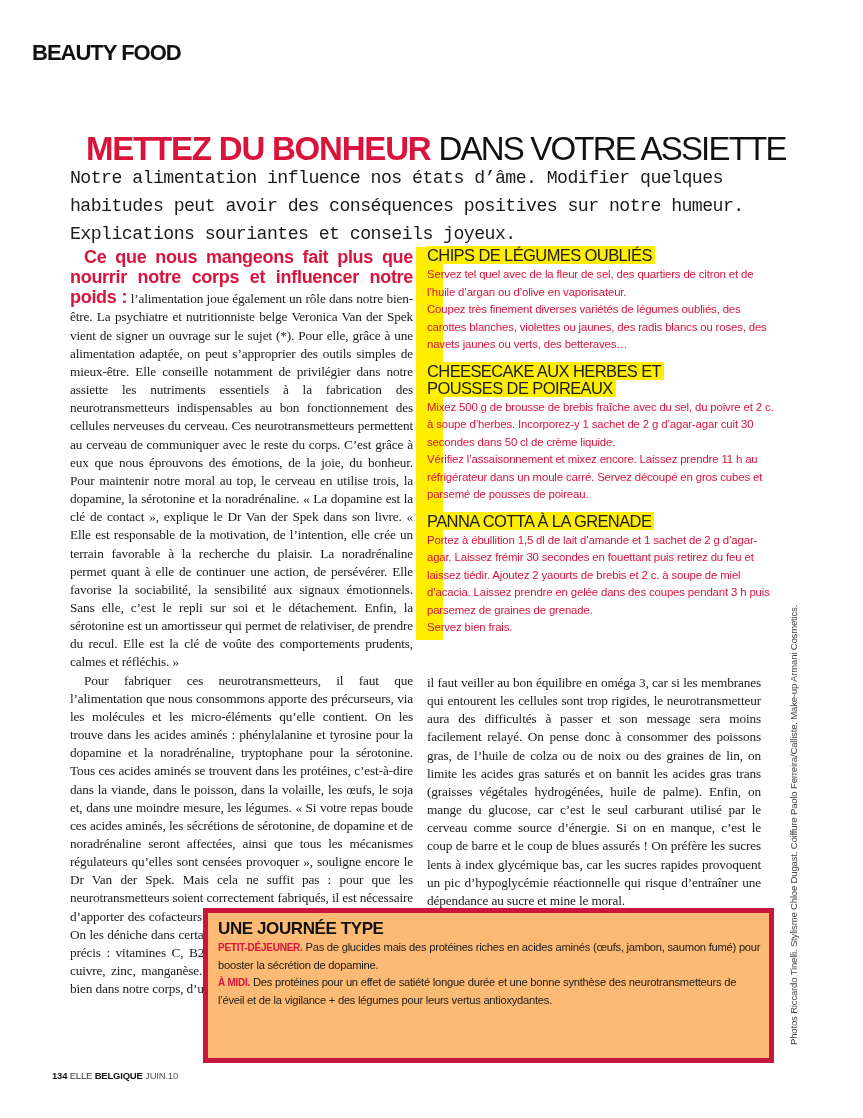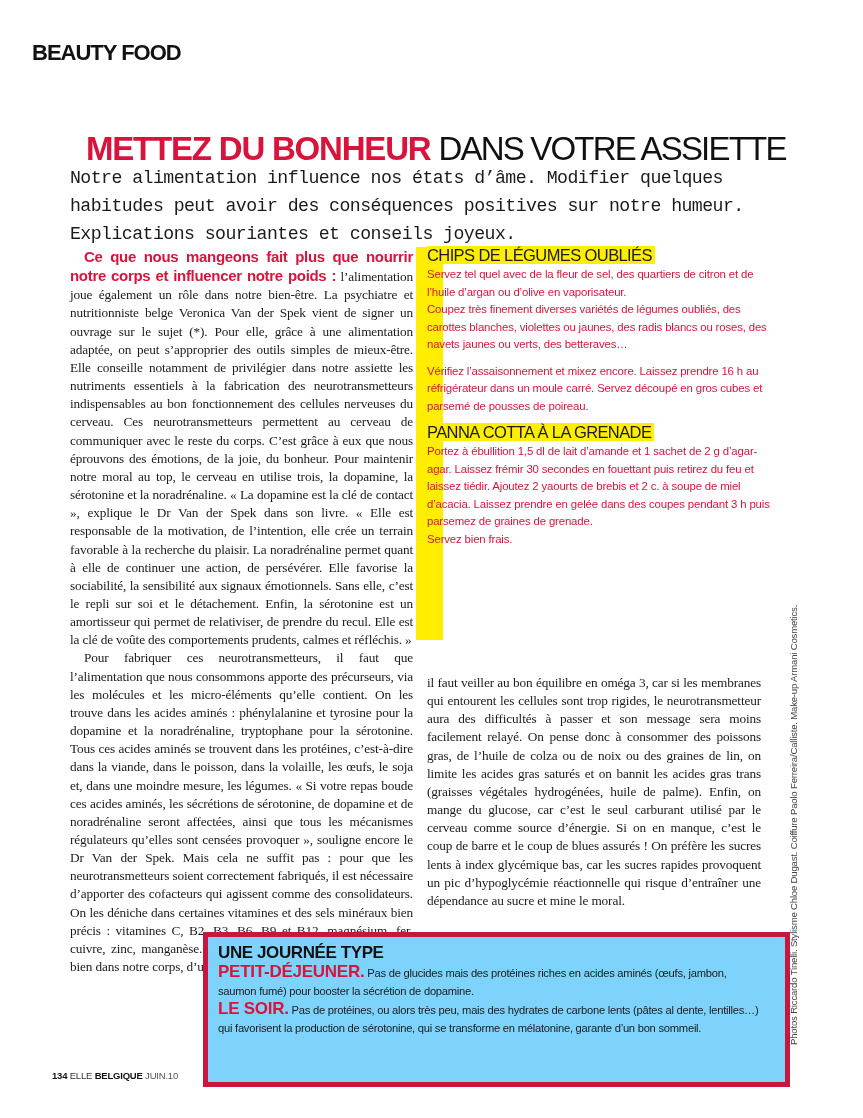--- a/index.html
+++ b/index.html
@@ -27,52 +27,52 @@
 
     .col {
       position: absolute;
       font-family: "Liberation Serif", serif; font-size: 13.3px; line-height: 18.15px;
       text-align: justify; color: #1b1b1b; letter-spacing: -0.15px;
     }
     .col p { margin: 0; text-indent: 14px; }
     .col-left { left: 70px; top: 248px; width: 343px; }
     .col-right { left: 427px; top: 674px; width: 334px; }
     .col-right p { text-indent: 0; }
-    .lead-red { color: #d9143c; font-family: "Liberation Sans", sans-serif; font-weight: 700; font-size: 15px; letter-spacing: -0.3px; }
+    .lead-red { color: #d9143c; font-family: "Liberation Sans", sans-serif; font-weight: 700; font-size: 18px; letter-spacing: -0.3px; }
 
     .yellow-bar { position: absolute; left: 416px; top: 247px; width: 27px; height: 393px; background: #ffee00; }
 
     .recipes { position: absolute; left: 427px; top: 247px; width: 350px; }
     .recipe { margin-bottom: 9px; }
     .recipe-title {
       display: inline; background: #ffee00; color: #1b1b1b;
       font-family: "Liberation Sans", sans-serif; font-size: 16.5px; line-height: 17px;
       letter-spacing: -0.6px; text-transform: uppercase; box-decoration-break: clone; -webkit-box-decoration-break: clone;
       padding-right: 3px;
       text-align: right;
     }
     .recipe-title-wrap { margin-bottom: 2px; line-height: 17px; }
     .recipe-body {
       color: #d9143c; font-family: "Liberation Sans", sans-serif; font-size: 11.4px;
       line-height: 17.5px; letter-spacing: -0.15px;
     }
 
     .journee-box {
-      position: absolute; left: 203px; top: 932px; width: 551px; height: 145px;
-      border: 5px solid #c9163e; background: #7dd3fc; padding: 0 16px 0 10px;
+      position: absolute; left: 203px; top: 908px; width: 551px; height: 145px;
+      border: 5px solid #c9163e; background: #fdba74; padding: 0 0 0 10px;
     }
     .journee-title {
       font-family: "Liberation Sans", sans-serif; font-weight: 700; font-size: 17px;
       color: #111111; letter-spacing: -0.4px; margin-top: 6px; line-height: 20px;
     }
     .journee-line {
       font-family: "Liberation Sans", sans-serif; font-size: 11.2px; line-height: 17.5px;
       color: #1b1b1b; letter-spacing: -0.25px; width: 545px;
     }
-    .journee-label { color: #d9143c; font-weight: 700; font-size: 17px; }
+    .journee-label { color: #d9143c; font-weight: 700; font-size: 10px; }
     .journee-note {
       font-family: "Liberation Sans", sans-serif; font-size: 8.3px; line-height: 14px;
       color: #333333; letter-spacing: -0.2px;
     }
 
     .credits {
       position: absolute; left: 788px; top: 1045px; transform-origin: 0 0; transform: rotate(-90deg);
       font-family: "Liberation Sans", sans-serif; font-size: 9.6px; color: #444444; white-space: nowrap;
       letter-spacing: -0.2px;
     }
@@ -105,42 +105,44 @@
 
 <div class="yellow-bar"></div>
 
 <div class="recipes">
   <div class="recipe">
     <div class="recipe-title-wrap"><span class="recipe-title">CHIPS DE LÉGUMES OUBLIÉS</span></div>
     <div class="recipe-body">Servez tel quel avec de la fleur de sel, des quartiers de citron et de l’huile d’argan ou d’olive en vaporisateur.</div>
     <div class="recipe-body">Coupez très finement diverses variétés de légumes oubliés, des carottes blanches, violettes ou jaunes, des radis blancs ou roses, des navets jaunes ou verts, des betteraves…</div>
   </div>
   <div class="recipe">
-    <div class="recipe-body">Vérifiez l’assaisonnement et mixez encore. Laissez prendre 16 h au réfrigérateur dans un moule carré. Servez découpé en gros cubes et parsemé de pousses de poireau.</div>
+    <div class="recipe-title-wrap" style="width:300px;"><span class="recipe-title">CHEESECAKE AUX HERBES ET POUSSES DE POIREAUX</span></div>
+    <div class="recipe-body">Mixez 500 g de brousse de brebis fraîche avec du sel, du poivre et 2 c. à soupe d’herbes. Incorporez-y 1 sachet de 2 g d’agar-agar cuit 30 secondes dans 50 cl de crème liquide.</div>
+    <div class="recipe-body">Vérifiez l’assaisonnement et mixez encore. Laissez prendre 11 h au réfrigérateur dans un moule carré. Servez découpé en gros cubes et parsemé de pousses de poireau.</div>
   </div>
   <div class="recipe">
     <div class="recipe-title-wrap"><span class="recipe-title">PANNA COTTA À LA GRENADE</span></div>
     <div class="recipe-body">Portez à ébullition 1,5 dl de lait d’amande et 1 sachet de 2 g d’agar-agar. Laissez frémir 30 secondes en fouettant puis retirez du feu et laissez tiédir. Ajoutez 2 yaourts de brebis et 2 c. à soupe de miel d’acacia. Laissez prendre en gelée dans des coupes pendant 3 h puis parsemez de graines de grenade.</div>
     <div class="recipe-body">Servez bien frais.</div>
   </div>
 </div>
 
 <div class="col col-right">
   <p>il faut veiller au bon équilibre en oméga 3, car si les membranes qui entourent les cellules sont trop rigides, le neurotransmetteur aura des difficultés à passer et son message sera moins facilement relayé. On pense donc à consommer des poissons gras, de l’huile de colza ou de noix ou des graines de lin, on limite les acides gras saturés et on bannit les acides gras trans (graisses végétales hydrogénées, huile de palme). Enfin, on mange du glucose, car c’est le seul carburant utilisé par le cerveau comme source d’énergie. Si on en manque, c’est le coup de barre et le coup de blues assurés ! On préfère les sucres lents à index glycémique bas, car les sucres rapides provoquent un pic d’hypoglycémie réactionnelle qui risque d’entraîner une dépendance au sucre et mine le moral.</p>
 </div>
 
 <div class="journee-box">
   <div class="journee-title">UNE JOURNÉE TYPE</div>
   <div class="journee-line">
     <span class="journee-label">PETIT-DÉJEUNER.</span>
     <span>Pas de glucides mais des protéines riches en acides aminés (œufs, jambon, saumon fumé) pour booster la sécrétion de dopamine.</span>
   </div>
   <div class="journee-line">
-    <span class="journee-label">LE SOIR.</span>
-    <span>Pas de protéines, ou alors très peu, mais des hydrates de carbone lents (pâtes al dente, lentilles…) qui favorisent la production de sérotonine, qui se transforme en mélatonine, garante d’un bon sommeil.</span>
+    <span class="journee-label">À MIDI.</span>
+    <span>Des protéines pour un effet de satiété longue durée et une bonne synthèse des neurotransmetteurs de l’éveil et de la vigilance + des légumes pour leurs vertus antioxydantes.</span>
   </div>
 </div>
 
 <div class="credits">Photos Riccardo Tinelli. Stylisme Chloe Dugast. Coiffure Paolo Ferreira/Calliste. Make-up Armani Cosmetics.</div>
 
 <div class="folio">
   <span class="pg">134</span>
   <span class="mag">ELLE</span>
   <span class="ed">BELGIQUE</span>
   <span class="date">JUIN.10</span>

